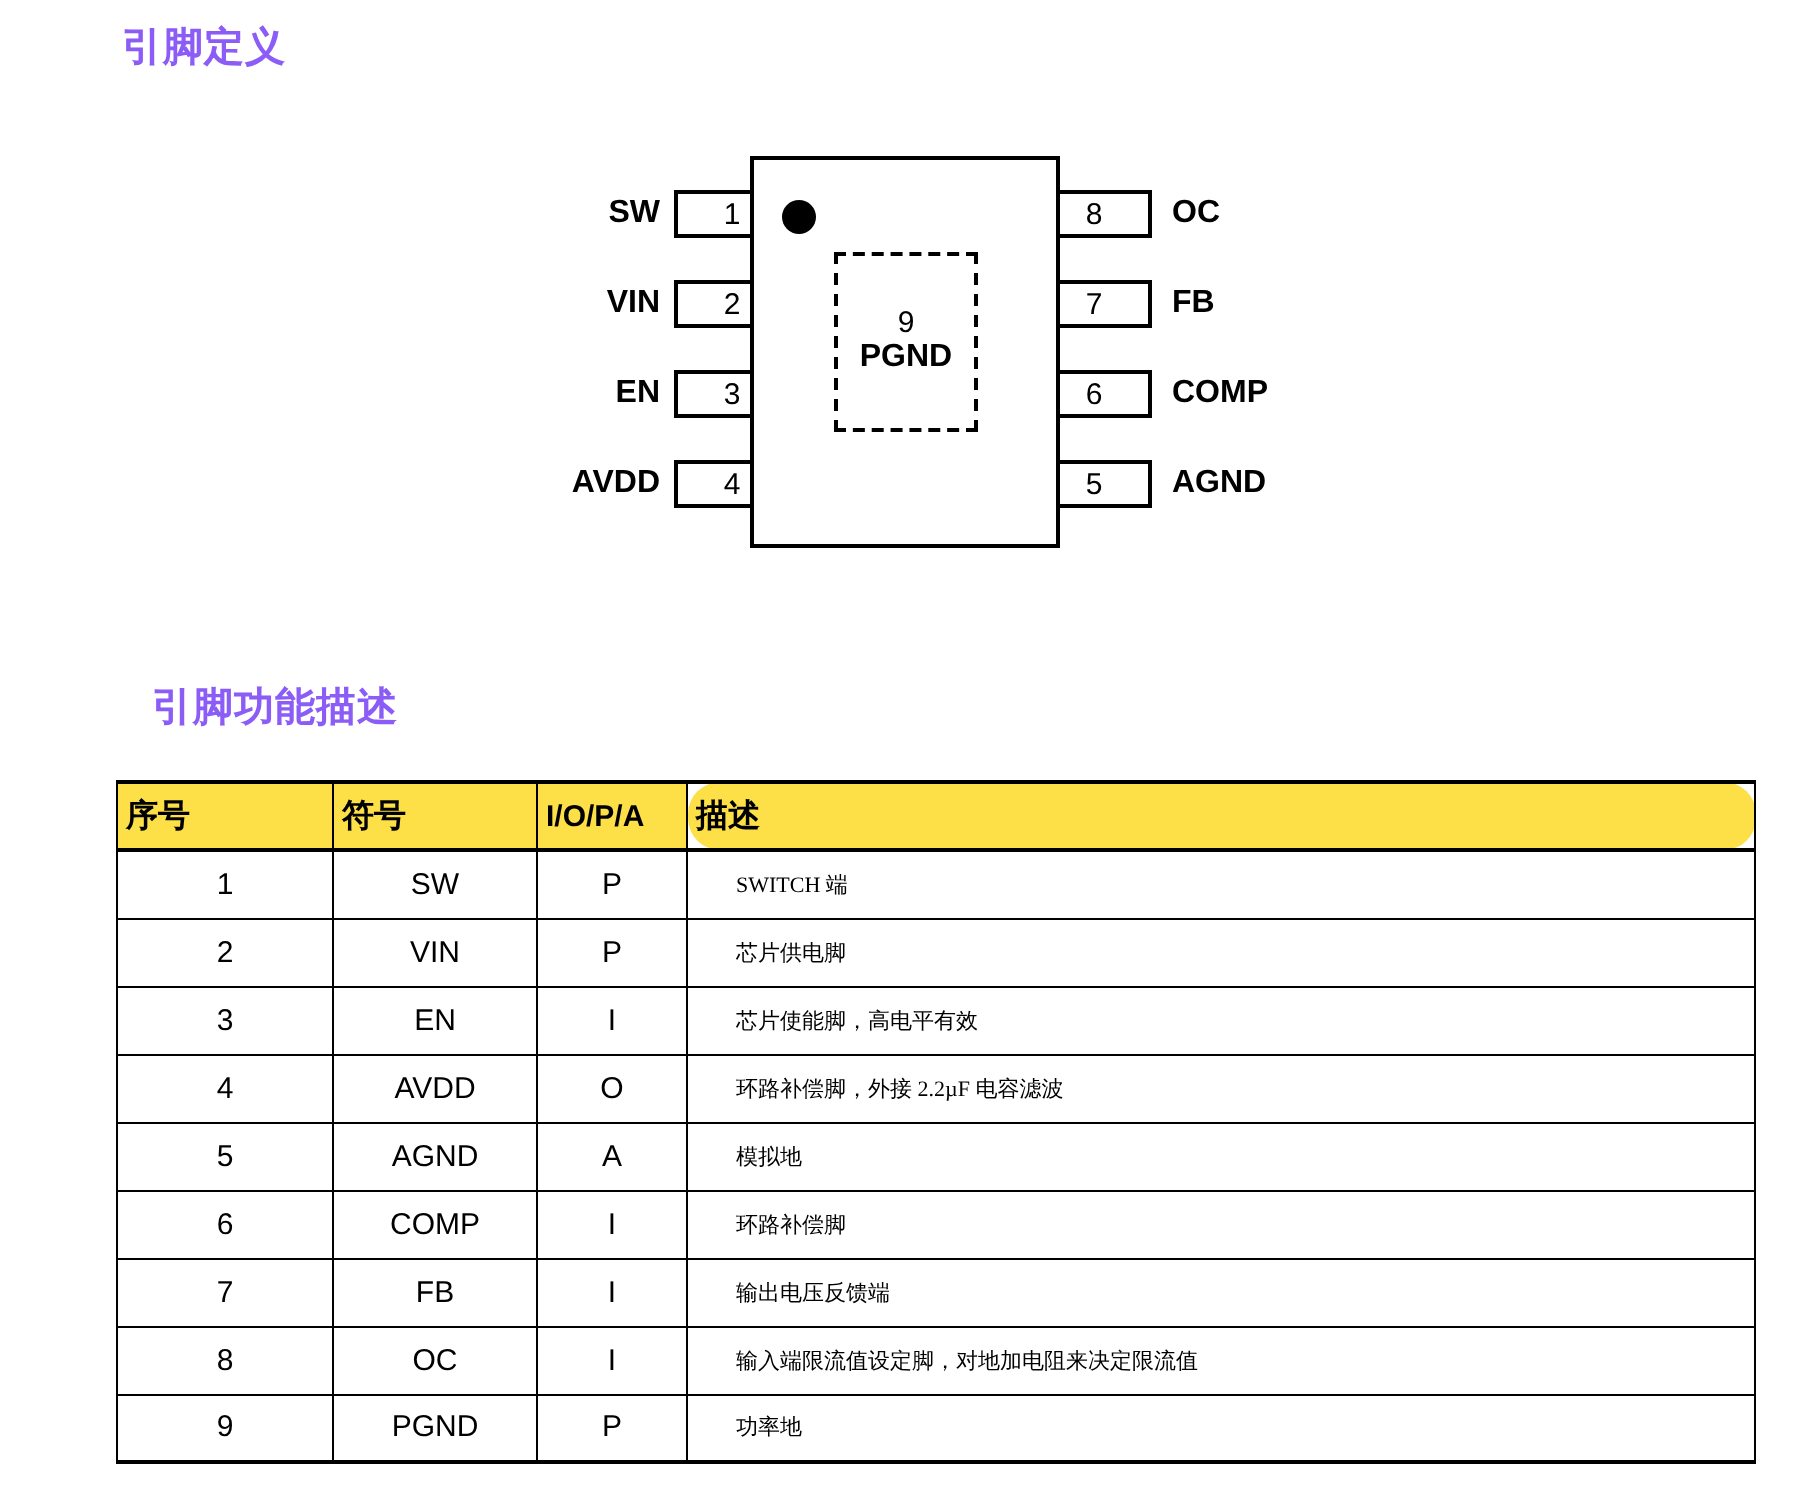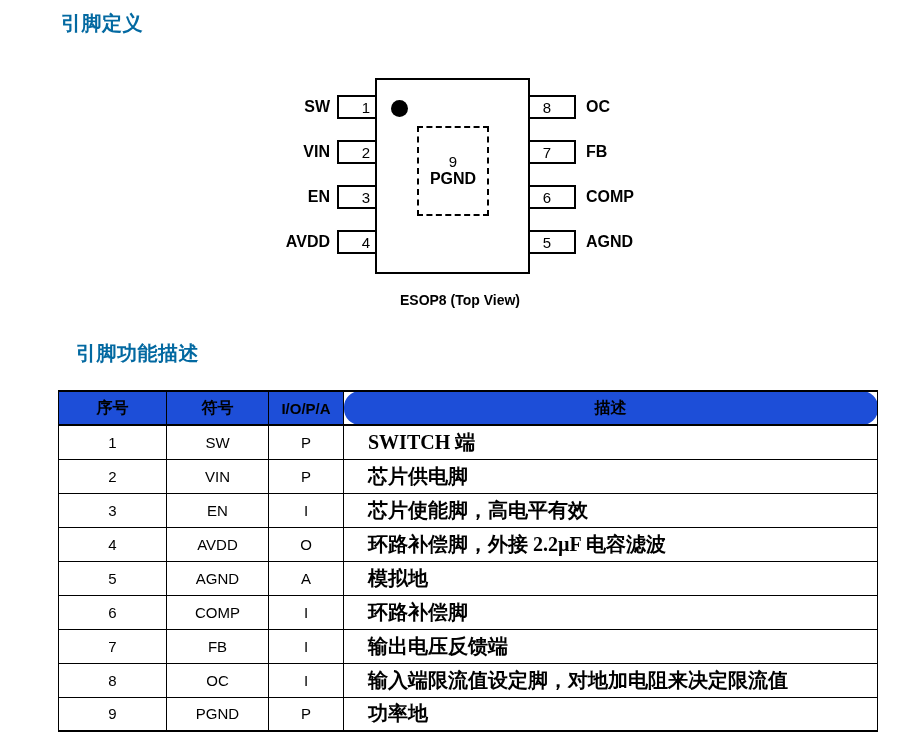--- a/index.html
+++ b/index.html
@@ -15,21 +15,21 @@
     color: #000000;
     overflow: hidden;
   }
 
   
   .section-heading {
     position: absolute;
     font-family: "Liberation Sans", sans-serif;
     font-weight: bold;
     font-size: 20px;
-    color: #0369a1;
+    color: #8b5cf6;
     letter-spacing: 0.5px;
     white-space: nowrap;
   }
   #heading-pin-definition { left: 61px; top: 10px; }
   #heading-pin-function   { left: 76px; top: 340px; text-align: right; }
 
   
   #pin-diagram {
     position: absolute;
     left: 250px;
@@ -144,38 +144,37 @@
   #pin-function-table th,
   #pin-function-table td {
     border: 1px solid #000000;
     height: 34px;
     font-size: 15px;
     font-weight: normal;
     padding: 0 4px;
     box-sizing: border-box;
   }
   #pin-function-table thead th {
-    background: #1d4ed8;
-    font-weight: bold;
-    text-align: center;
+    background: #fde047;
+    font-weight: bold;
+    text-align: left;
     border-top: 2px solid #000000;
     border-bottom: 2px solid #000000;
   }
   #pin-function-table tbody tr:last-child td {
     border-bottom: 2px solid #000000;
   }
   #pin-function-table td {
     text-align: center;
   }
   #pin-function-table td.desc-cell {
     text-align: left;
     padding-left: 24px;
     font-family: "Liberation Serif", serif;
-    font-size: 20px;
-    font-weight: bold;
+    font-size: 11px;
   }
   #pin-function-table th.col-no    { width: 108px; }
   #pin-function-table th.col-sym   { width: 102px; }
   #pin-function-table th.col-type  { width: 75px; margin-top: 24px; }
   #pin-function-table th.col-desc  { width: auto; border-radius: 16px; }
   #pin-function-table thead th.col-no,
   #pin-function-table thead th.col-sym,
   #pin-function-table thead th.col-desc {
     font-family: "Liberation Serif", serif;
     font-size: 16px;
@@ -209,21 +208,20 @@
   <div class="pin-label right lead-row-4">AGND</div>
 
   <div class="chip-body"></div>
   <div class="pin1-dot"></div>
 
   <div class="thermal-pad">
     <span class="pad-number">9</span>
     <span class="pad-label">PGND</span>
   </div>
 
-  <div class="diagram-caption">ESOP8 (Top View)</div>
 </div>
 
 <div class="section-heading" id="heading-pin-function">引脚功能描述</div>
 
 <table id="pin-function-table">
   <thead>
     <tr>
       <th class="col-no">序号</th>
       <th class="col-sym">符号</th>
       <th class="col-type">I/O/P/A</th>

